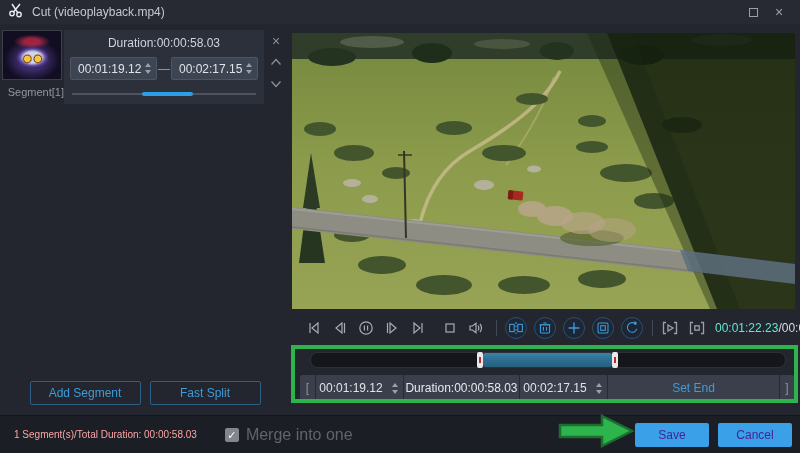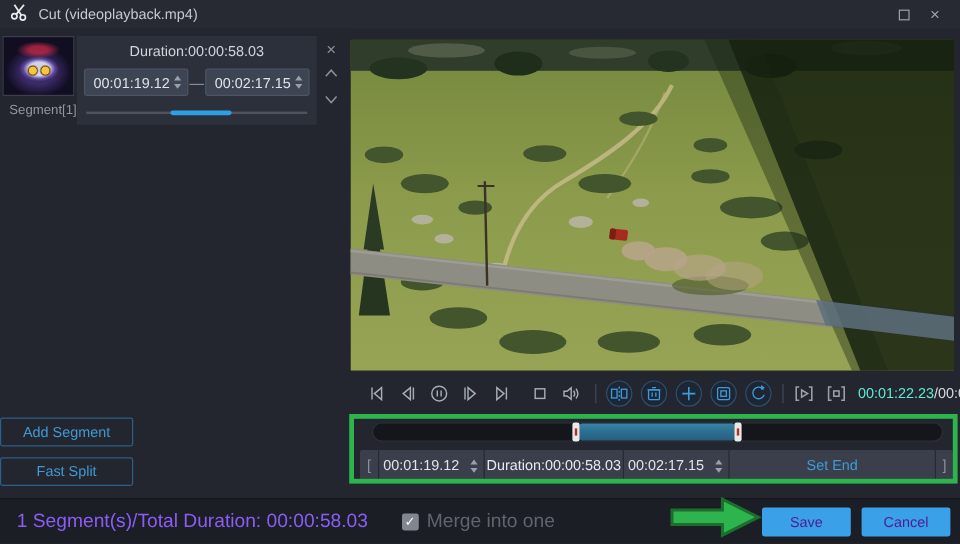--- a/index.html
+++ b/index.html
@@ -38,21 +38,21 @@
   .field .tv { font-size:12px; color:#e0e3e8; flex:1; }
   .dash { width:14px; text-align:center; color:#9aa0ab; font-size:12px; flex:none; }
   .spin { display:flex; flex-direction:column; gap:3px; padding:0 2px; }
   .spin .up { width:0; height:0; border-left:3.5px solid transparent; border-right:3.5px solid transparent; border-bottom:4.5px solid #9aa0ab; }
   .spin .dn { width:0; height:0; border-left:3.5px solid transparent; border-right:3.5px solid transparent; border-top:4.5px solid #9aa0ab; }
   .seg-progress { position:relative; height:4px; margin:12px 2px 0 2px; }
   .seg-progress .track { position:absolute; left:0; right:0; top:1px; height:2px; background:#4e545e; }
   .seg-progress .fill { position:absolute; top:0; height:4px; background:#2e9fe6; border-radius:2px; }
   .seg-side { width:24px; flex:none; display:flex; flex-direction:column; align-items:center; padding-top:4px; gap:4px; color:#8a8f98; }
   .seg-x { font-size:14px; line-height:1; }
-  .left-btns { position:absolute; bottom:10px; left:0; width:100%; display:flex; justify-content:center; gap:9px;flex-direction:column; }
+  .left-btns { position:absolute; bottom:10px; left:0; width:100%; display:flex; justify-content:center; gap:9px; }
   .btn-outline { width:111px; height:24px; background:transparent; border:1px solid #2b5f88; border-radius:2px;
     color:#3f9ad6; font-size:12px; font-family:inherit; display:flex; align-items:center; justify-content:center; }
 
   
   .right { flex:1; position:relative; padding:9px 0 0 2px; }
   .video { width:503px; height:276px; display:block; background:#0b0d09; }
 
   .transport { display:flex; align-items:center; height:30px; margin-top:4px; padding-left:14px; }
   .t-icon { width:16px; height:16px; margin-right:10px; display:flex; align-items:center; justify-content:center; }
   .t-icon svg { stroke:#a6acb8; fill:none; stroke-width:1.2; }
@@ -79,21 +79,21 @@
   .cell + .cell { border-left:1px solid #262a32; }
   .c-br { width:15px; color:#8d93a0; flex:none; font-size:12px; }
   .c-setstart { width:92px; color:#3f9bd9; }
   .c-t1, .c-t2 { width:88px; color:#e0e3e8; }
   .c-dur { width:116px; color:#e6e9ee; }
   .c-setend { flex:1; color:#3f9bd9; }
 
   
   .footer { height:38px; background:#1b1e25; border-top:1px solid #13151a;
     display:flex; align-items:center; padding:0 8px; }
-  .sum { font-size:16px; color:#8b5cf6; margin-left:6px; }
+  .sum { font-size:10px; color:#fca5a5; margin-left:6px; }
   .chk-wrap { display:flex; align-items:center; margin-left:28px; gap:7px; }
   .chk { width:14px; height:14px; background:#81868f; border-radius:2px; color:#ffffff;
     font-size:11px; line-height:14px; text-align:center; }
   .chk-label { font-size:16px; color:#5f646d; }
   .f-spacer { flex:1; }
   .btn-blue { width:74px; height:24px; background:#3aa0e8; border:none; border-radius:2px;
     color:#4c1d95; font-size:12px; font-family:inherit; display:flex; align-items:center; justify-content:center; }
   .btn-blue + .btn-blue { margin-left:9px; }
 
   

